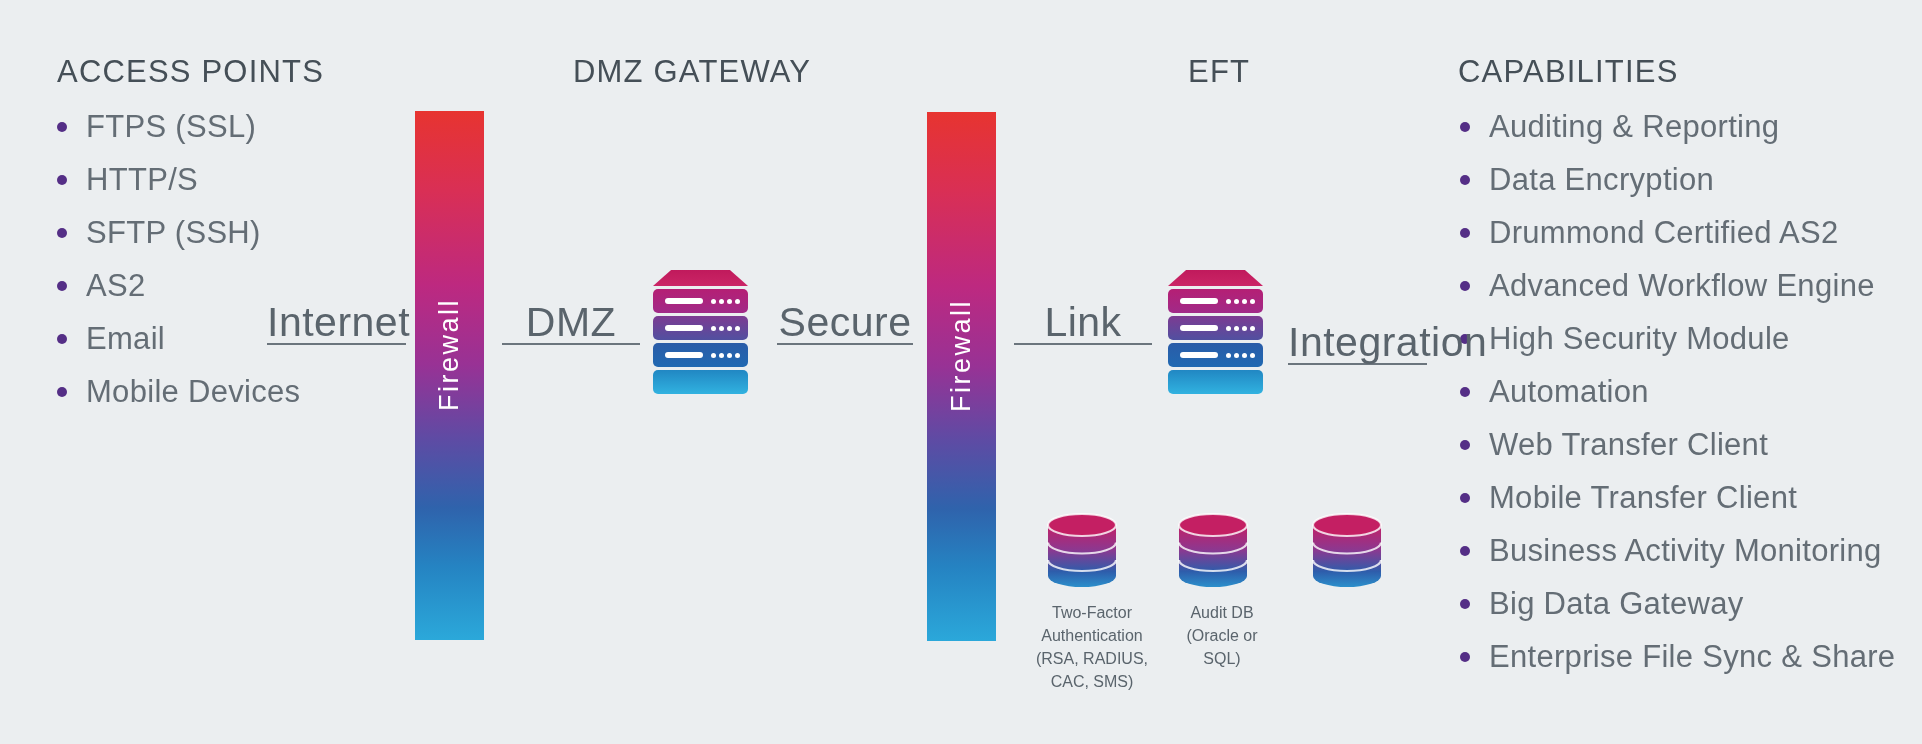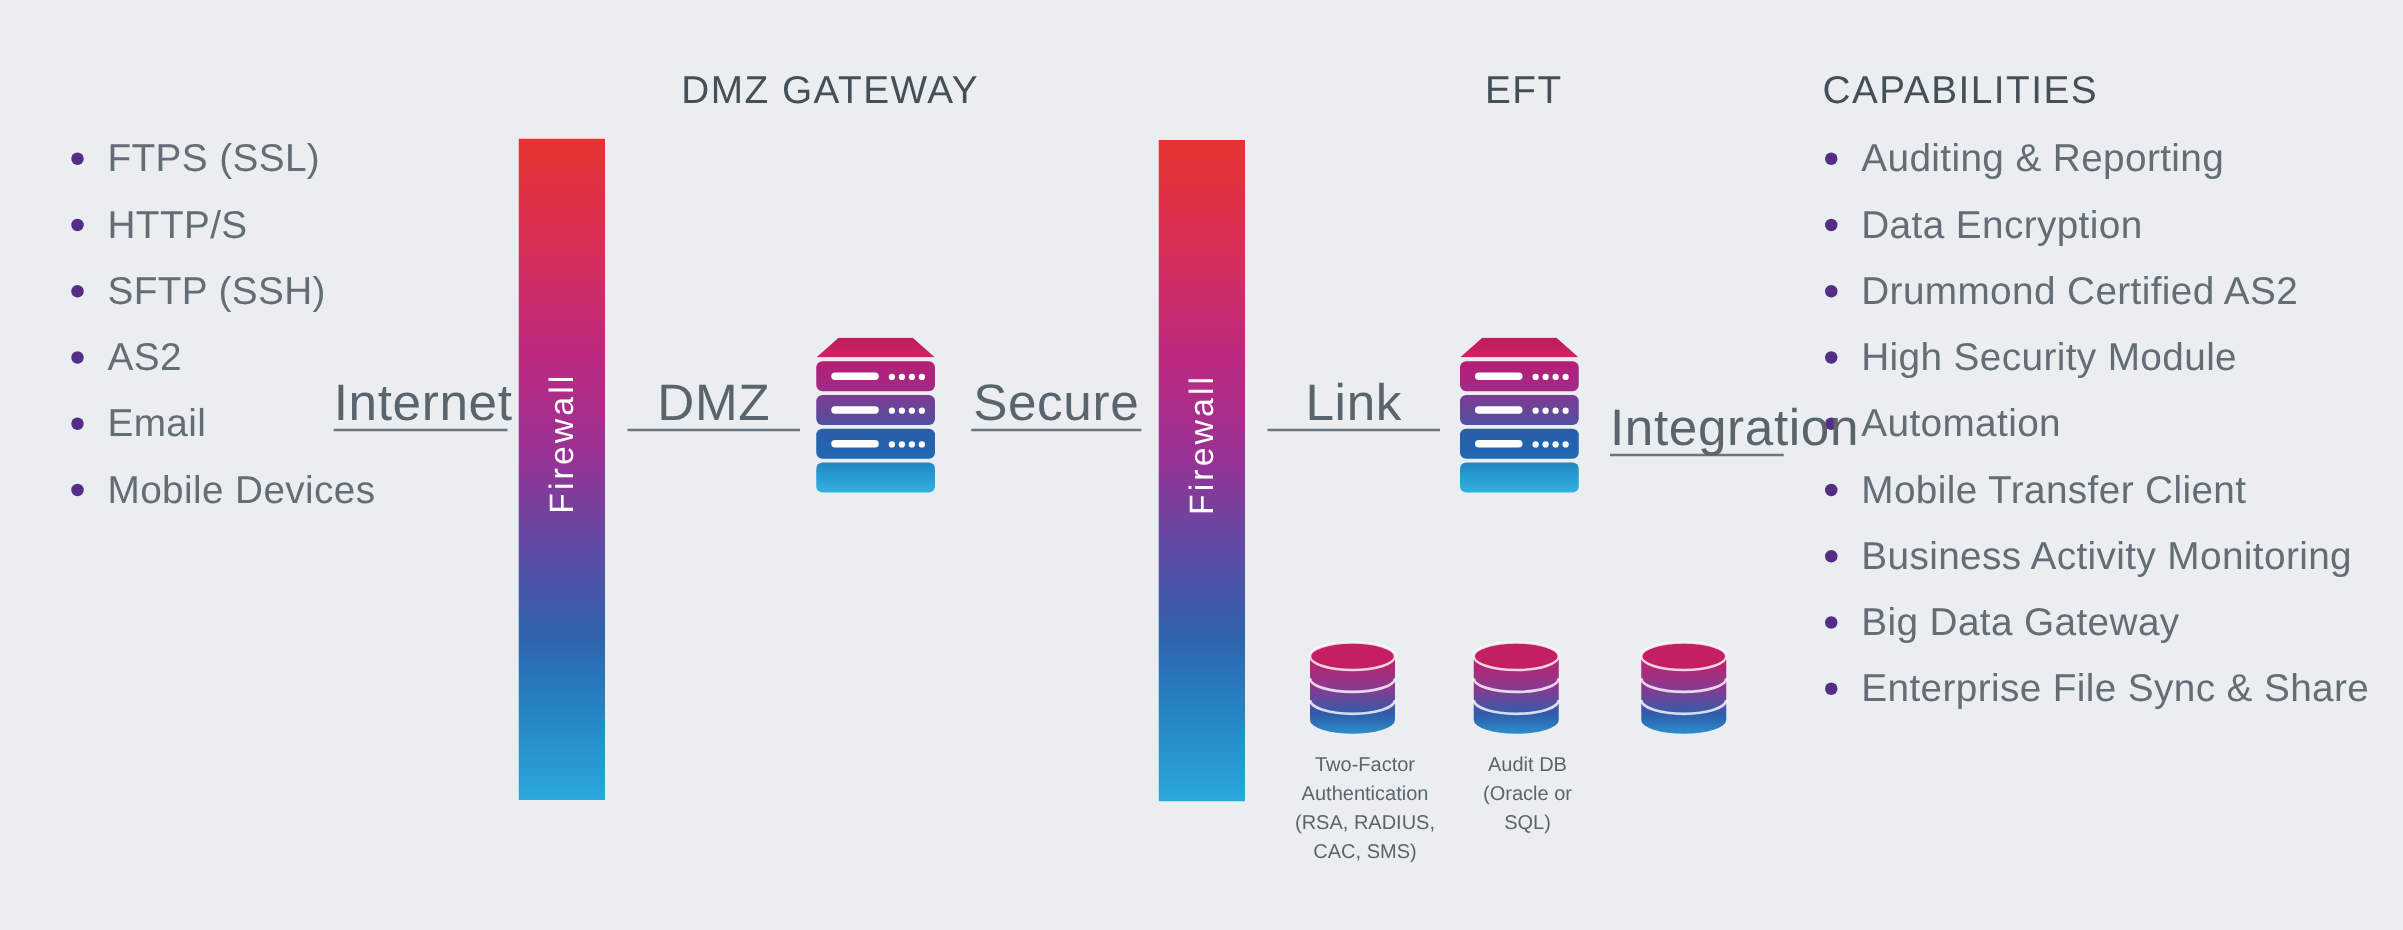--- a/index.html
+++ b/index.html
@@ -7,21 +7,21 @@
     position:relative; width:1922px; height:744px; background:#ebeef0;
     font-family:"Liberation Sans", sans-serif; overflow:hidden;
     color:#646d75;
   }
   
   .heading {
     position:absolute; font-size:31px; line-height:31px; letter-spacing:1.2px;
     color:#454f57; white-space:nowrap;
   }
   .heading.access   { left:57px;   top:56px; }
-  .heading.dmz      { left:545px;  top:56px;text-align:center; }
+  .heading.dmz      { left:573px;  top:56px;text-align:center; }
   .heading.eft      { left:1188px; top:56px; }
   .heading.caps     { left:1458px; top:56px; }
 
   
   .bullet-list { position:absolute; list-style:none; margin:0; padding:0; }
   .bullet-list li {
     height:53px; display:flex; align-items:center;
     font-size:31px; letter-spacing:0.3px; color:#646d75; white-space:nowrap;
   }
   .bullet-list li::before {
@@ -107,39 +107,42 @@
     <defs>
       <linearGradient id="cylGrad" x1="0" y1="0" x2="0" y2="1">
         <stop offset="0" stop-color="#c32066"></stop>
         <stop offset="0.4" stop-color="#8c3890"></stop>
         <stop offset="0.75" stop-color="#2e5dab"></stop>
         <stop offset="1" stop-color="#2b8fcb"></stop>
       </linearGradient>
     </defs>
   </svg>
 
+  <div class="heading access">ACCESS POINTS</div>
   <div class="heading dmz">DMZ GATEWAY</div>
   <div class="heading eft">EFT</div>
   <div class="heading caps">CAPABILITIES</div>
 
   <ul class="bullet-list access">
     <li>FTPS (SSL)</li>
     <li>HTTP/S</li>
     <li>SFTP (SSH)</li>
     <li>AS2</li>
     <li>Email</li>
     <li>Mobile Devices</li>
   </ul>
 
   <ul class="bullet-list caps">
     <li>Auditing &amp; Reporting</li>
     <li>Data Encryption</li>
     <li>Drummond Certified AS2</li>
+    <li>Advanced Workflow Engine</li>
     <li>High Security Module</li>
     <li>Automation</li>
+    <li>Web Transfer Client</li>
     <li>Mobile Transfer Client</li>
     <li>Business Activity Monitoring</li>
     <li>Big Data Gateway</li>
     <li>Enterprise File Sync &amp; Share</li>
   </ul>
 
   <div class="firewall left">
     <span>Firewall</span>
   </div>
   <div class="firewall right">

